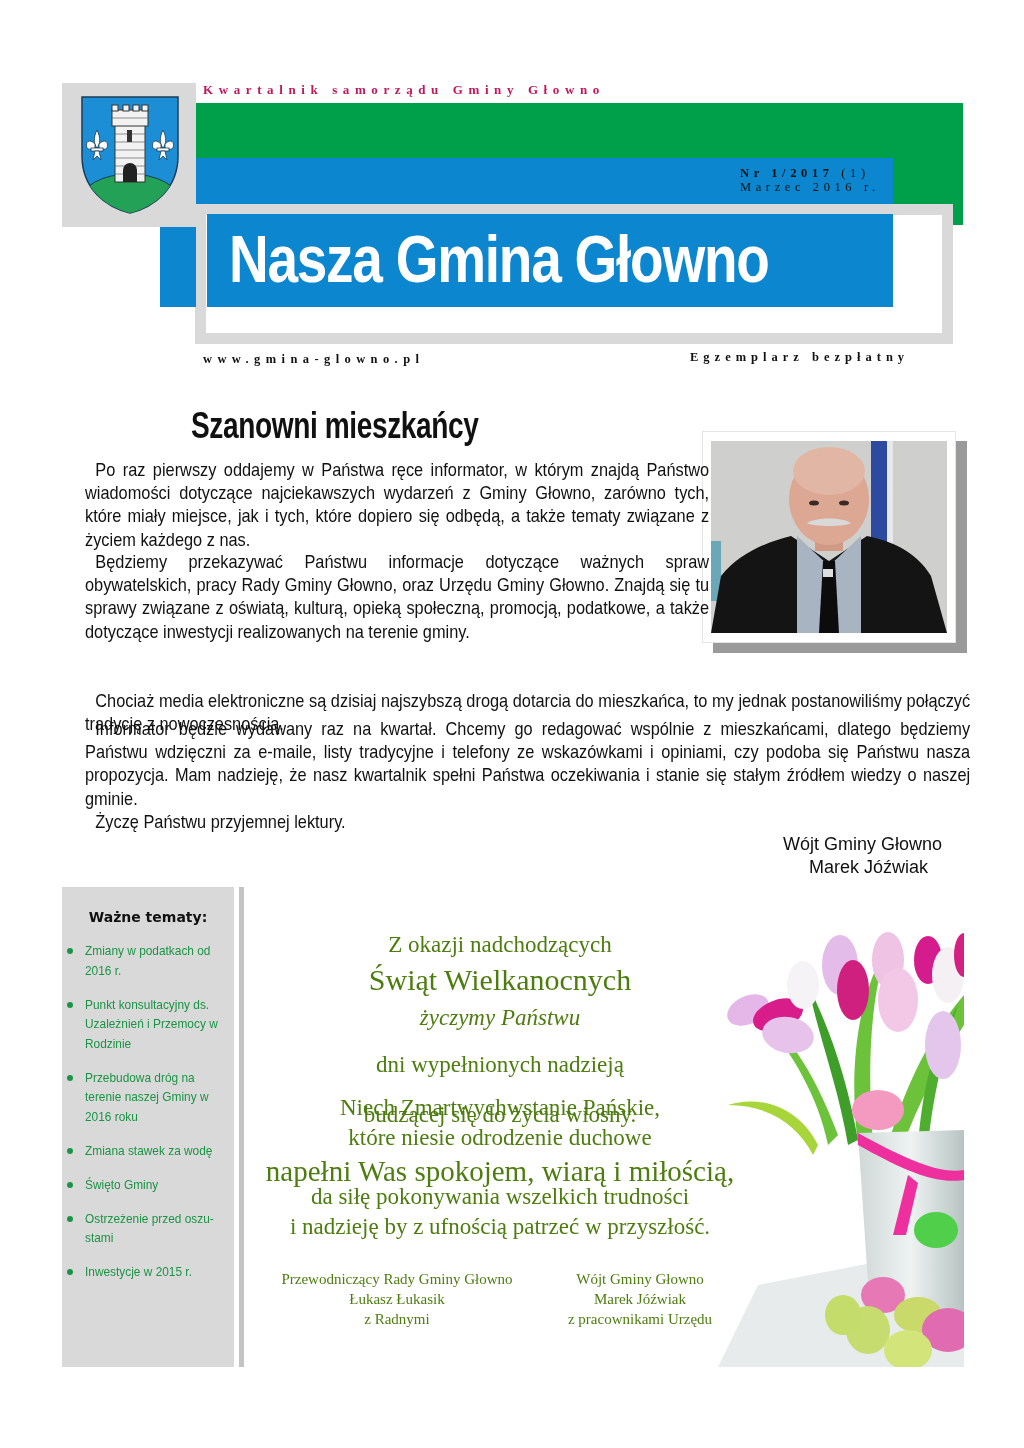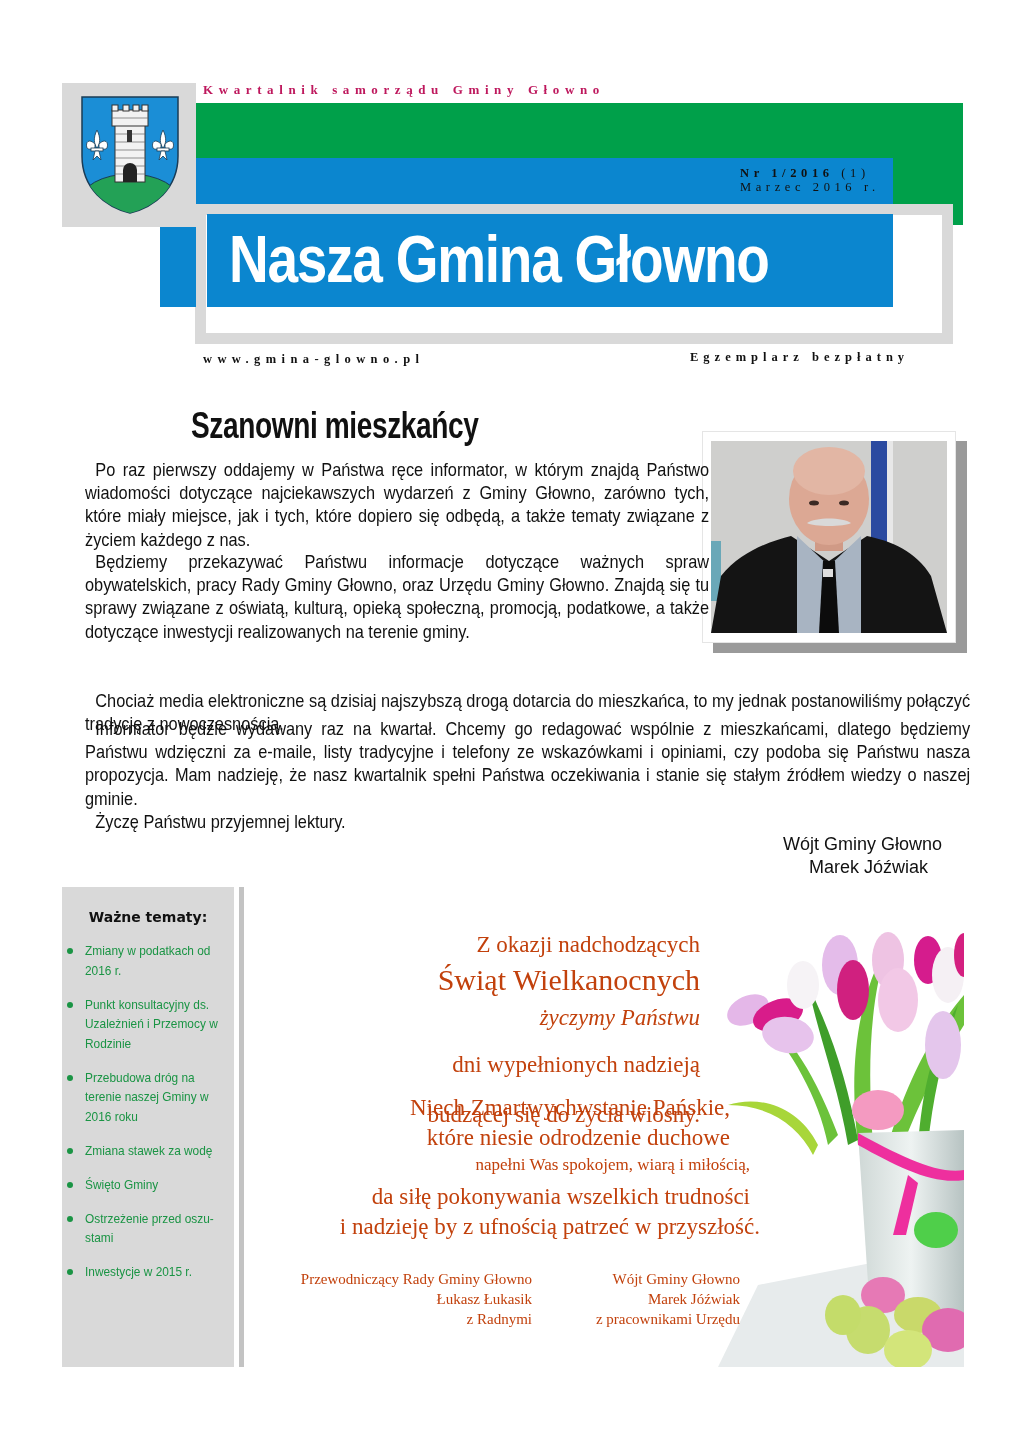--- a/index.html
+++ b/index.html
@@ -39,21 +39,21 @@
   
   .sidebar { left: 62px; top: 887px; width: 172px; height: 480px; background: #d9d9d9; }
   .sidebar-rule { left: 239px; top: 887px; width: 5px; height: 480px; background: #c3c3c3; }
   .sb-head { position: absolute; left: 0; width: 100%; top: 22px; text-align: center; font-family: "DejaVu Sans", sans-serif; font-weight: bold; font-size: 14px; color: #111; }
   .sb-list { position: absolute; left: 0; top: 54px; width: 100%; list-style: none; }
   .sb-item { position: relative; padding-left: 23px; padding-right: 4px; font-family: "Liberation Sans", sans-serif; font-size: 13.5px; line-height: 19.5px; color: #1a9444; margin-bottom: 14.5px; }
   .sb-item .bullet { position: absolute; left: 5px; top: 7px; width: 6px; height: 6px; border-radius: 50%; background: #1a9444; }
   .sb-item .txt { display: inline-block; transform: scaleX(0.88); transform-origin: left top; width: 113%; }
 
   
-  .easter { position: absolute; font-family: "Liberation Serif", serif; color: #c2410c; text-align: right; white-space: nowrap; }
+  .easter { position: absolute; font-family: "Liberation Serif", serif; color: #4d7c0f; text-align: center; white-space: nowrap; }
   .tulips { left: 718px; top: 905px; width: 246px; height: 462px; overflow: hidden; }
 </style>
 </head>
 <body>
 
 <div class="abs green-bar"></div>
 <div class="abs blue-top"></div>
 <div class="abs gray-frame"></div>
 <div class="abs blue-stub"></div>
 <div class="abs title-bar">
@@ -98,21 +98,21 @@
       <path d="M16 50 C10 44 6 48 8 54 C10 56 13 55 16 54 Z"></path>
       <path d="M20 50 C26 44 30 48 28 54 C26 56 23 55 20 54 Z"></path>
       <rect x="12" y="54" width="12" height="3"></rect>
       <path d="M16 57 L14 66 L18 62 L22 66 L20 57 Z"></path>
     </g>
   </svg>
 </div>
 
 <div class="abs tagline">Kwartalnik samorządu Gminy Głowno</div>
 <div class="abs issue">
-  <div><span class="nr">Nr 1/2016</span> <span>(1)</span></div>
+  <div><span class="nr">Nr 1/2017</span> <span>(1)</span></div>
   <div>Marzec 2016 r.</div>
 </div>
 <div class="abs website">www.gmina-glowno.pl</div>
 <div class="abs free">Egzemplarz bezpłatny</div>
 
 <div class="abs letter-title">Szanowni mieszkańcy</div>
 
 <div class="abs photo-shadow"></div>
 <div class="abs photo-frame">
   <div class="photo">
@@ -210,21 +210,21 @@
   </svg>
 </div>
 
 <div class="easter" style="left:300px; width:400px; top:932px; font-size:23px;">Z okazji nadchodzących</div>
 <div class="easter" style="left:300px; width:400px; top:963px; font-size:30px;">Świąt Wielkanocnych</div>
 <div class="easter" style="left:300px; width:400px; top:1005px; font-size:23px;font-style:italic;">życzymy Państwu</div>
 <div class="easter" style="left:300px; width:400px; top:1036px; font-size:23px;margin-top:16px;">dni wypełnionych nadzieją</div>
 <div class="easter" style="left:300px; width:400px; top:1066px; font-size:23px;margin-top:36px;">budzącej się do życia wiosny.</div>
 <div class="easter" style="left:270px; width:460px; top:1095px; font-size:23px;">Niech Zmartwychwstanie Pańskie,</div>
 <div class="easter" style="left:270px; width:460px; top:1125px; font-size:23px;">które niesie odrodzenie duchowe</div>
-<div class="easter" style="left:250px; width:500px; top:1155px; font-size:17px;">napełni Was spokojem, wiarą i miłością,</div>
+<div class="easter" style="left:250px; width:500px; top:1155px; font-size:29px;">napełni Was spokojem, wiarą i miłością,</div>
 <div class="easter" style="left:250px; width:500px; top:1184px; font-size:23px;">da siłę pokonywania wszelkich trudności</div>
 <div class="easter" style="left:240px; width:520px; top:1214px; font-size:23px;">i nadzieję by z ufnością patrzeć w przyszłość.</div>
 
 <div class="easter" style="left:262px; width:270px; top:1269px; font-size:15px; line-height:20px;">
   <div>Przewodniczący Rady Gminy Głowno</div>
   <div>Łukasz Łukasik</div>
   <div>z Radnymi</div>
 </div>
 <div class="easter" style="left:540px; width:200px; top:1269px; font-size:15px; line-height:20px;">
   <div>Wójt Gminy Głowno</div>

